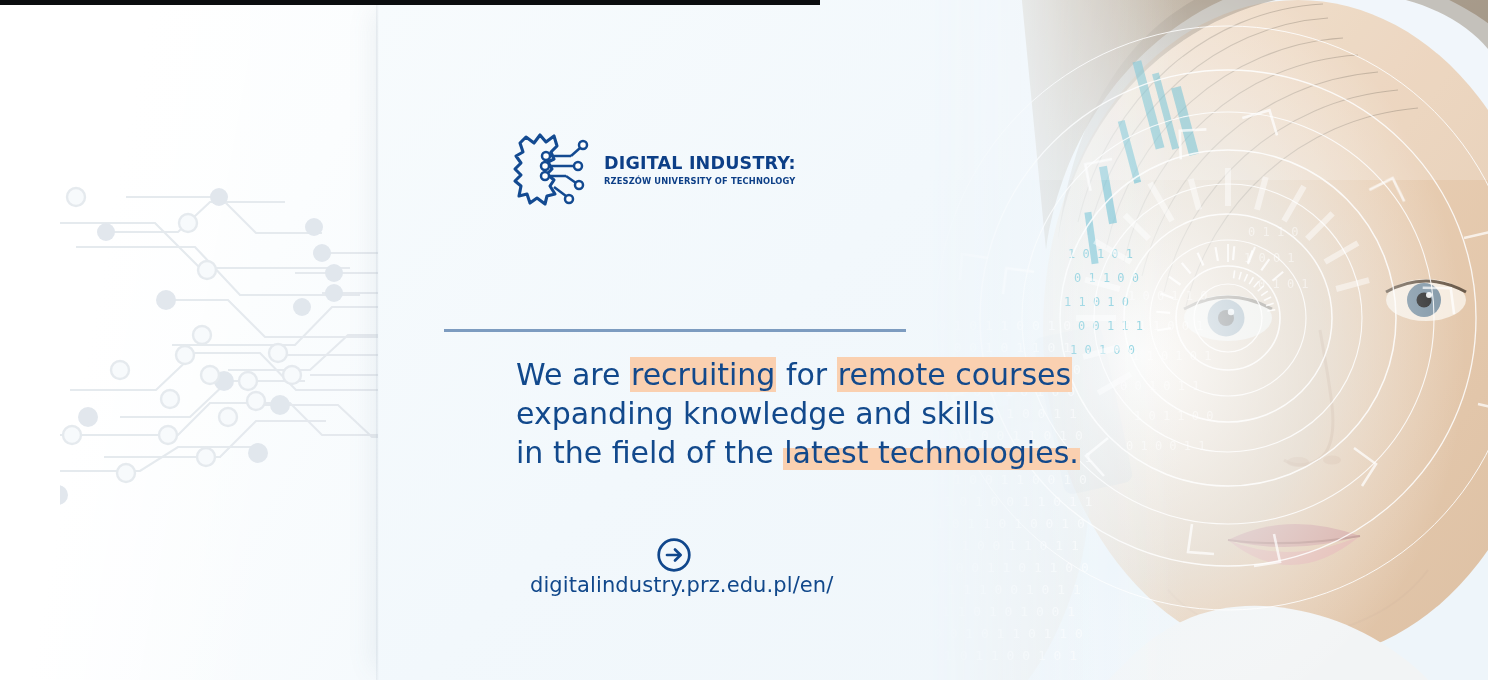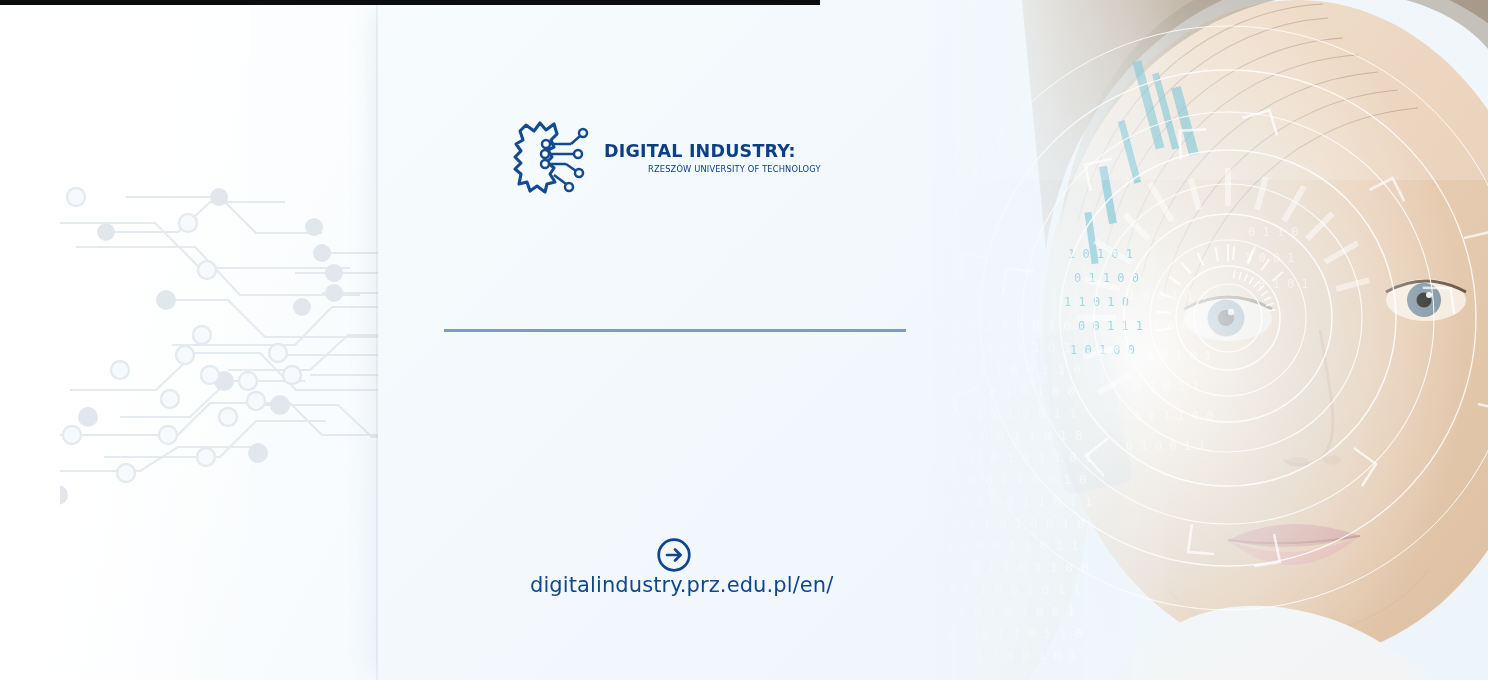--- a/index.html
+++ b/index.html
@@ -76,46 +76,45 @@
   .content {
     position: absolute;
     left: 444px; top: 0;
     width: 640px; height: 680px;
     z-index: 20;
   }
 
   
   .logo {
     position: absolute;
-    left: 64px; top: 116px;
+    left: 64px; top: 128px;
     display: flex;
     align-items: center;
   }
   .logo-mark { width: 88px; height: 82px; flex: 0 0 auto; }
   .logo-mark svg { display:block; }
   .logo-text { margin-left: 8px; padding-top: 2px; }
   .logo-l1, .logo-l2 {
     font-family: "DejaVu Sans", sans-serif;
     font-weight: 700;
     color: #0d3f87;
     font-size: 17.5px;
     letter-spacing: 0.2px;
     line-height: 20px;
     white-space: nowrap;
   }
   .logo-l3 {
     font-family: "DejaVu Sans", sans-serif;
-    font-weight: 400;
+    font-weight: 700;
     color: #0d3f87;
     font-size: 8.3px;
     letter-spacing: 0.15px;
     line-height: 13px;
     margin-top: 2px;
     white-space: nowrap;
-    margin-left: 44px;
   }
 
   
   .heading-row {
     position: absolute;
     left: 24px; top: 262px;
     display: flex;
     align-items: flex-start;
   }
   .heading-square {
@@ -500,20 +499,25 @@
         </svg>
       </span>
       <span class="logo-text">
         <div class="logo-l1">DIGITAL INDUSTRY:</div>
         <div class="logo-l3">RZESZÓW UNIVERSITY OF TECHNOLOGY</div>
       </span>
     </div>
 
     <div class="rule"></div>
 
+    <div class="para">
+      <span class="ln"><span>We are </span><span class="hl">recruiting</span><span> for </span><span class="hl">remote courses</span></span>
+      <span class="ln">expanding knowledge and skills</span>
+      <span class="ln"><span>in the field of the </span><span class="hl-low">latest technologies.</span></span>
+    </div>
 
     <div class="linkrow">
       <span class="link-icon">
         <svg width="36" height="36" viewBox="0 0 36 36" fill="none">
           <circle cx="18" cy="18" r="15.3" stroke="#10478c" stroke-width="2.7" fill="none"></circle>
           <path d="M11 18 H24" stroke="#10478c" stroke-width="2.7" stroke-linecap="round"></path>
           <path d="M19 12.5 L24.6 18 L19 23.5" stroke="#10478c" stroke-width="2.7" stroke-linecap="round" stroke-linejoin="round" fill="none"></path>
         </svg>
       </span>
       <span class="link-text">digitalindustry.prz.edu.pl/en/</span>

